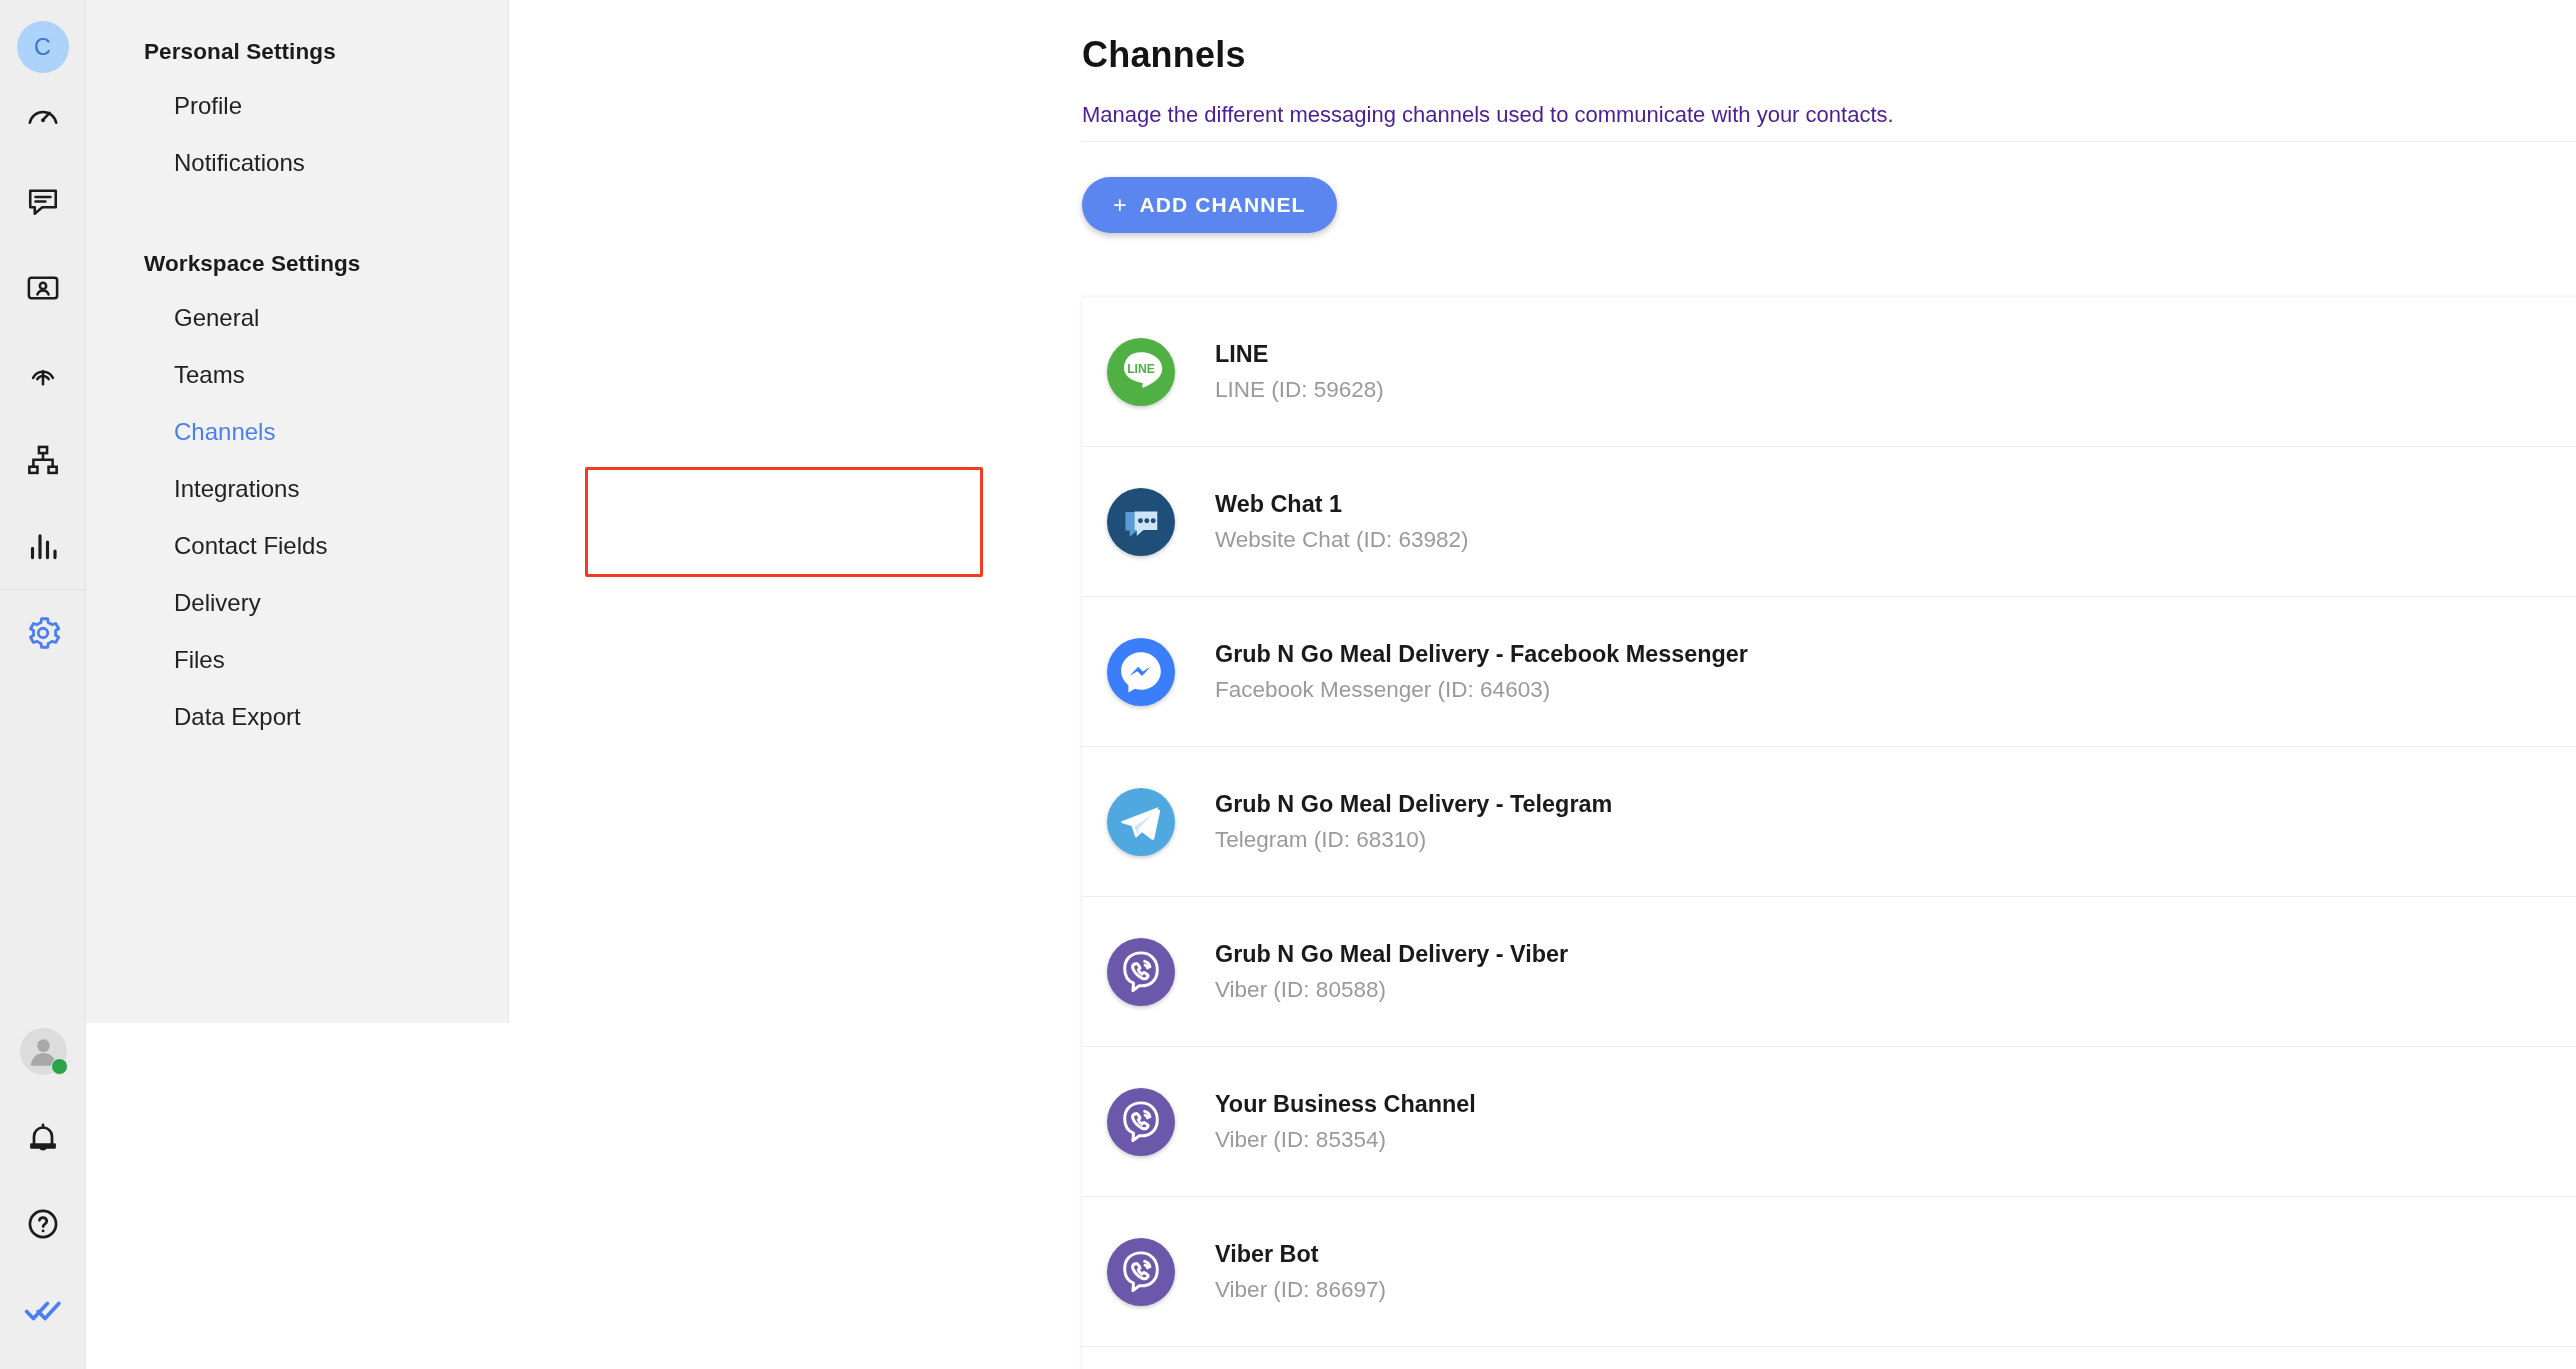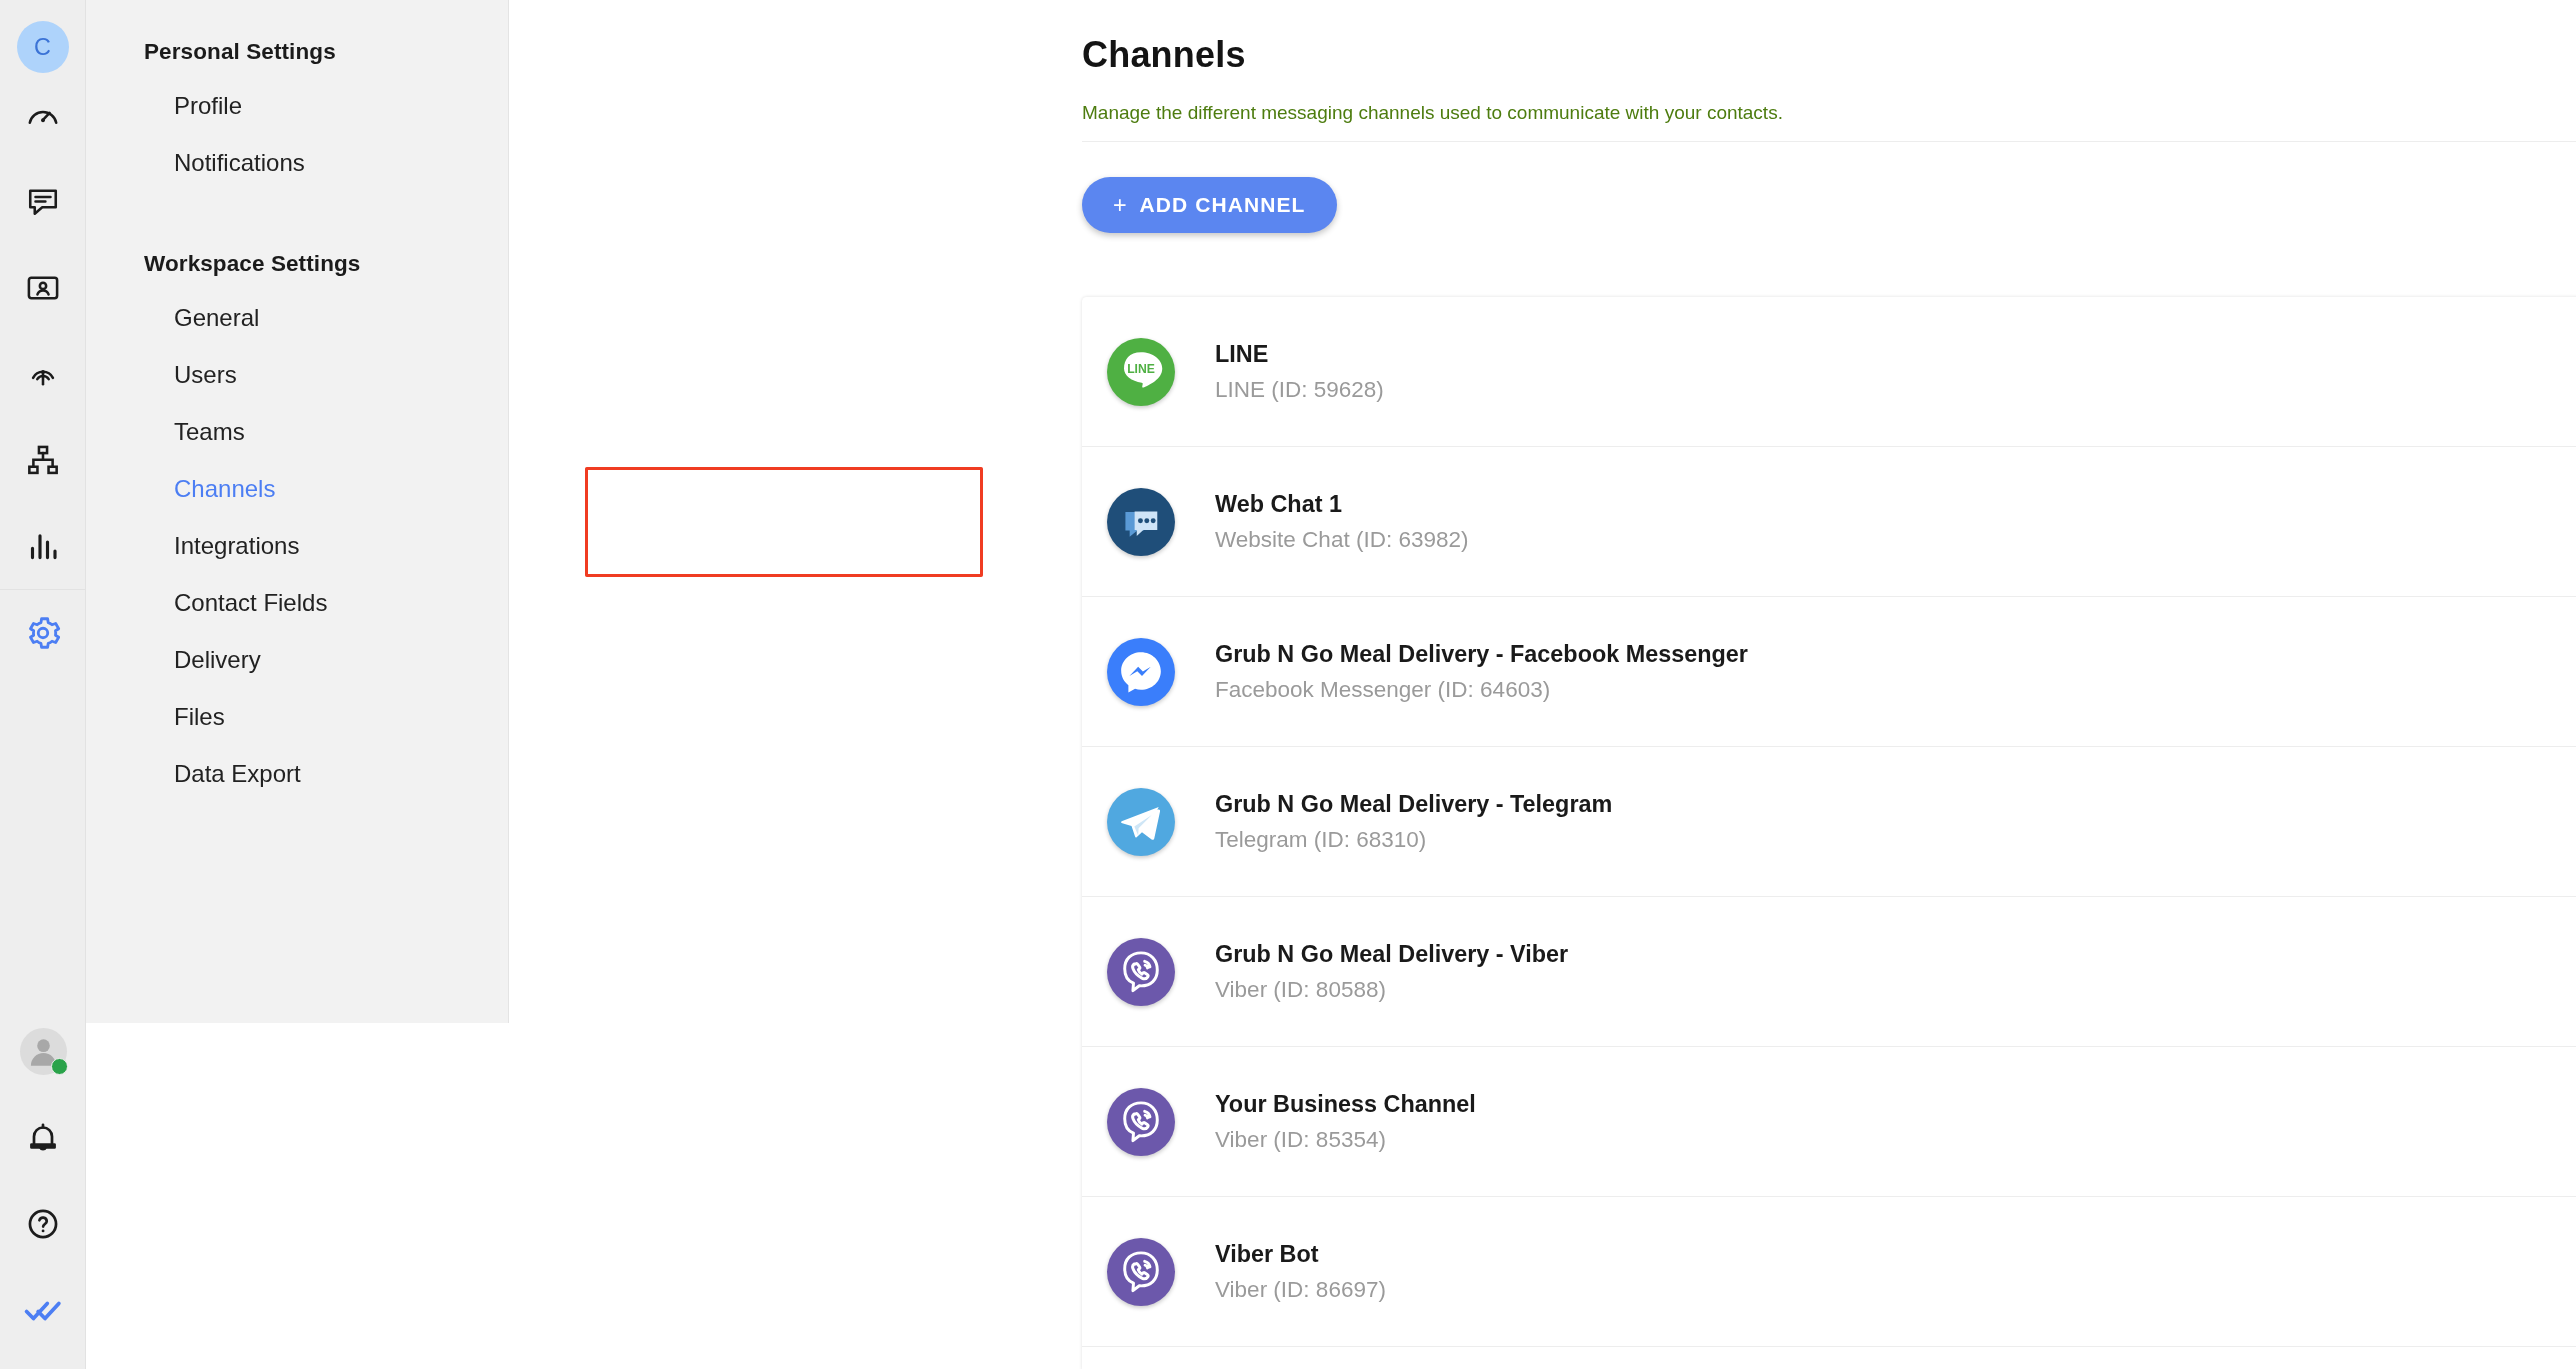--- a/index.html
+++ b/index.html
@@ -75,21 +75,21 @@
   
   .main {
     flex: 1 1 auto; height: 1369px; position: relative;
     background: #ffffff; overflow: hidden;
   }
   .page-title {
     font-size: 36px; font-weight: 700; color: #141414;
     margin: 34px 0 0 573px; letter-spacing: 0.2px;
   }
   .page-sub {
-    font-size: 19px; color: #4d7c0f;
+    font-size: 22px; color: #4c1d95;
     margin: 26px 0 16px 573px;
   }
   .hdr-divider {
     position: absolute; left: 573px; right: 0; top: 141px;
     height: 0.9px; background: #ededed;
   }
   .add-btn {
     position: absolute; left: 573px; top: 177px;
     height: 56px; min-width: 250px;
     background: #5b86f0; color: #fff;
@@ -245,21 +245,20 @@
   </div>
 
   <div class="navpanel">
 
     <div class="nav-section-title">Personal Settings</div>
     <div class="nav-item">Profile</div>
     <div class="nav-item">Notifications</div>
 
     <div class="nav-section-title second">Workspace Settings</div>
     <div class="nav-item">General</div>
-    <div class="nav-item">Users</div>
     <div class="nav-item">Teams</div>
     <div class="nav-item active">Channels</div>
     <div class="nav-item">Integrations</div>
     <div class="nav-item">Contact Fields</div>
     <div class="nav-item">Delivery</div>
     <div class="nav-item">Files</div>
     <div class="nav-item">Data Export</div>
   </div>
 
   <div class="main">

